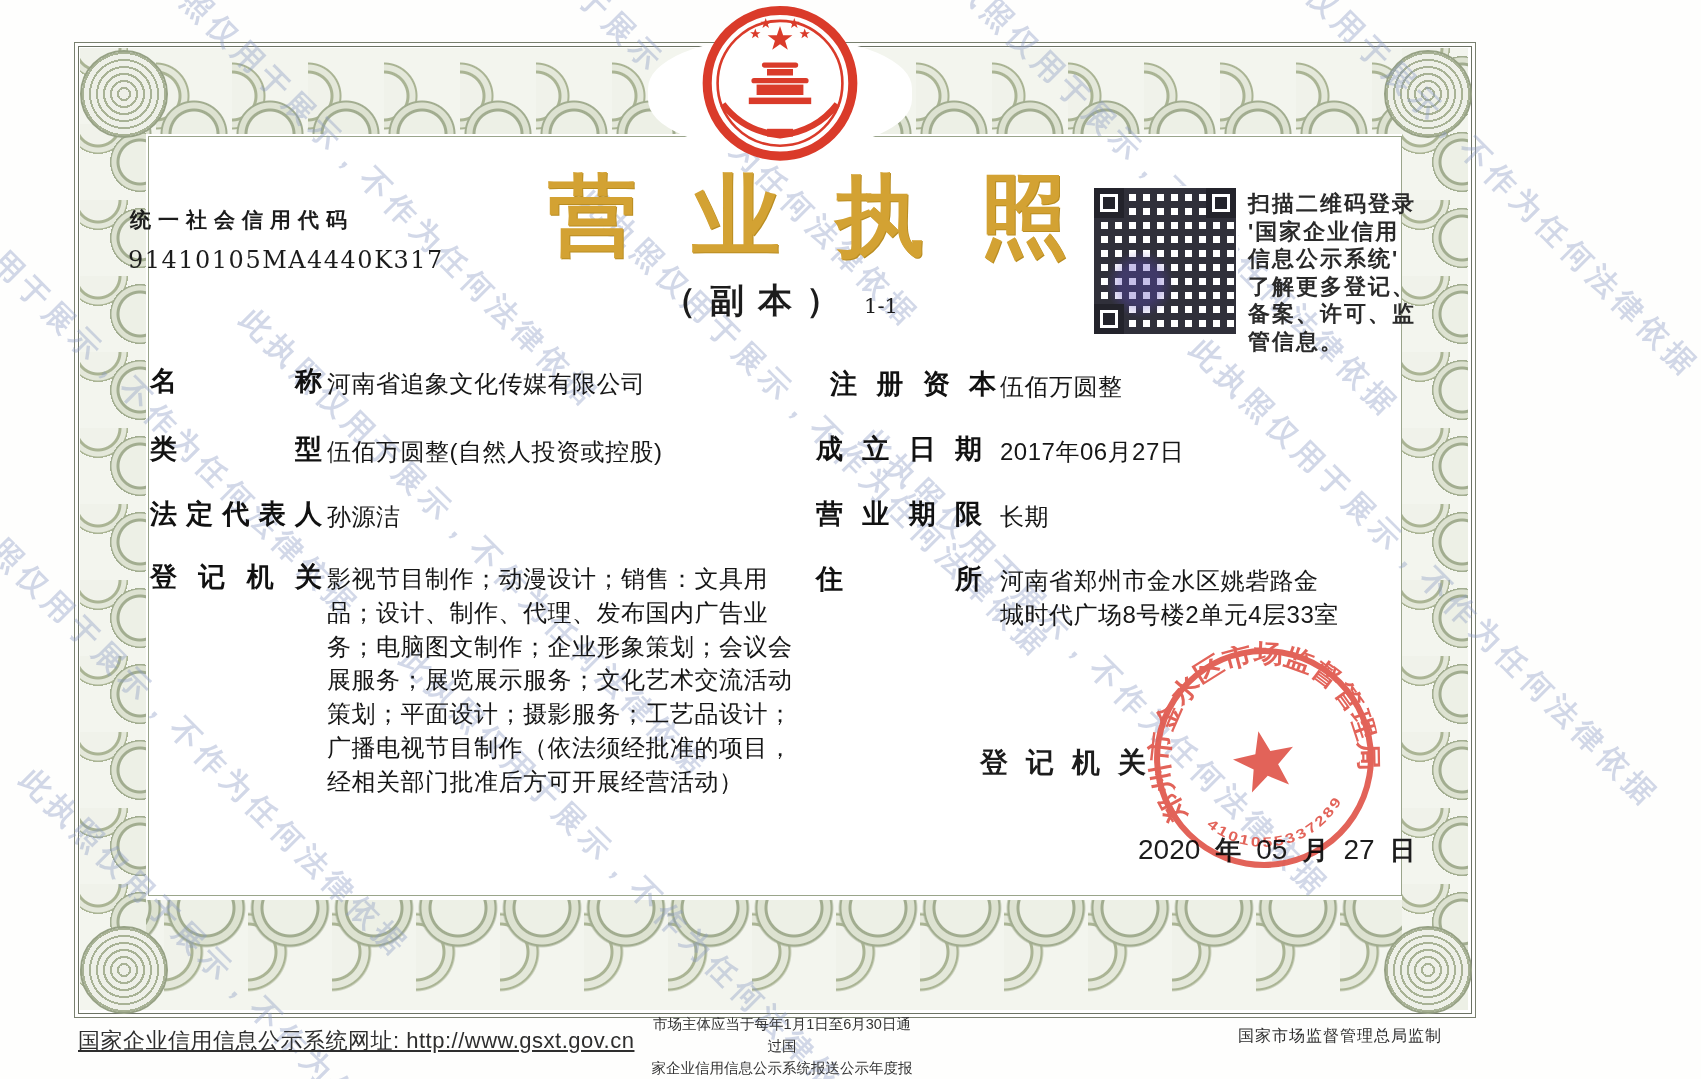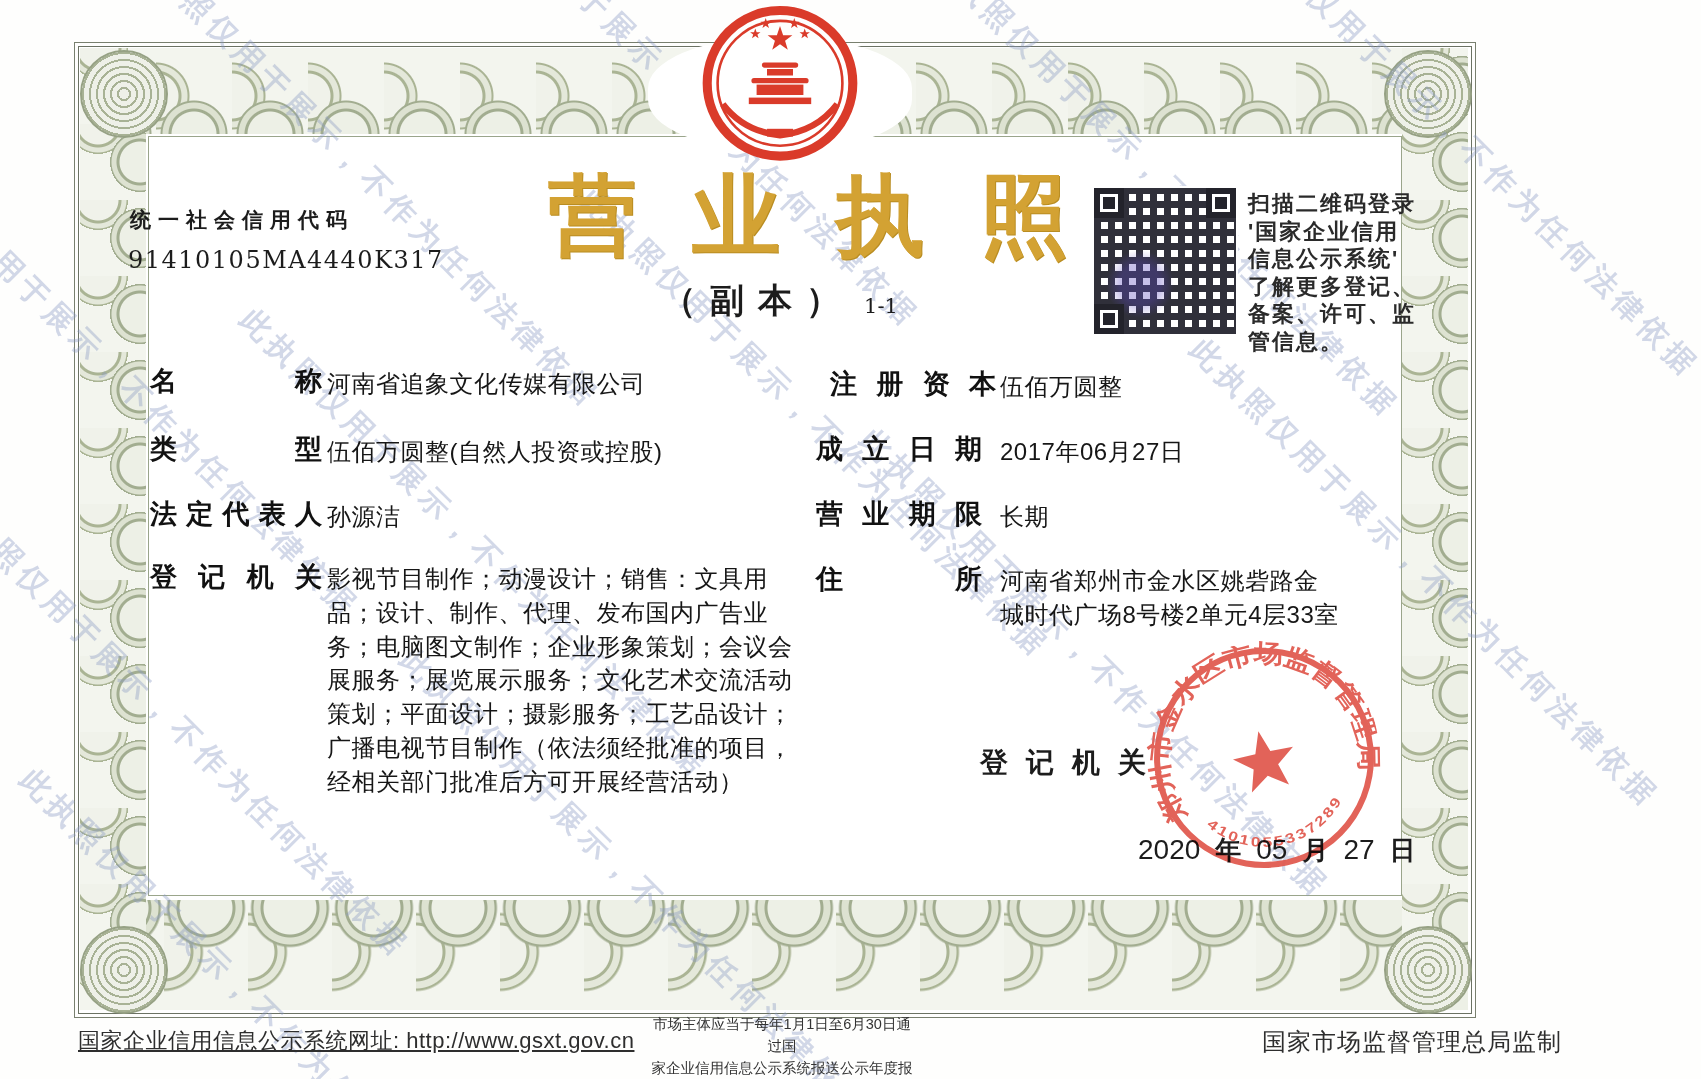--- a/index.html
+++ b/index.html
@@ -70,21 +70,21 @@
   .date-row{position:absolute;left:1138px;top:833px;display:flex;gap:15px;align-items:baseline;font-size:27px;}
   .date-num{font-family:Liberation Sans, sans-serif;font-size:28px;}
   .date-unit{font-weight:700;font-size:26px;}
   
   .seal{position:absolute;left:1148px;top:642px;z-index:5;transform:rotate(-12deg);opacity:0.92;
     mix-blend-mode:multiply;}
   
   .footer-left{position:absolute;left:78px;top:1026px;font-size:22px;color:#2e2e2e;letter-spacing:0.5px;text-decoration:underline;}
   .footer-center{position:absolute;left:648px;top:1013px;width:268px;text-align:center;font-size:14.5px;
     line-height:22px;color:#333;}
-  .footer-right{position:absolute;left:1238px;top:1026px;font-size:24px;color:#2e2e2e;letter-spacing:1px;margin-left:24px;}
+  .footer-right{position:absolute;left:1238px;top:1026px;font-size:16px;color:#2e2e2e;letter-spacing:1px;}
 </style>
 </head>
 <body>
 
 <div class="canvas">
 
   <div class="wm-layer">
     <span class="wm" style="left:-90px;top:140px">此执照仅用于展示，不作为任何法律依据</span>
     <span class="wm" style="left:150px;top:-70px">此执照仅用于展示，不作为任何法律依据</span>
     <span class="wm" style="left:470px;top:-150px">此执照仅用于展示，不作为任何法律依据</span>

